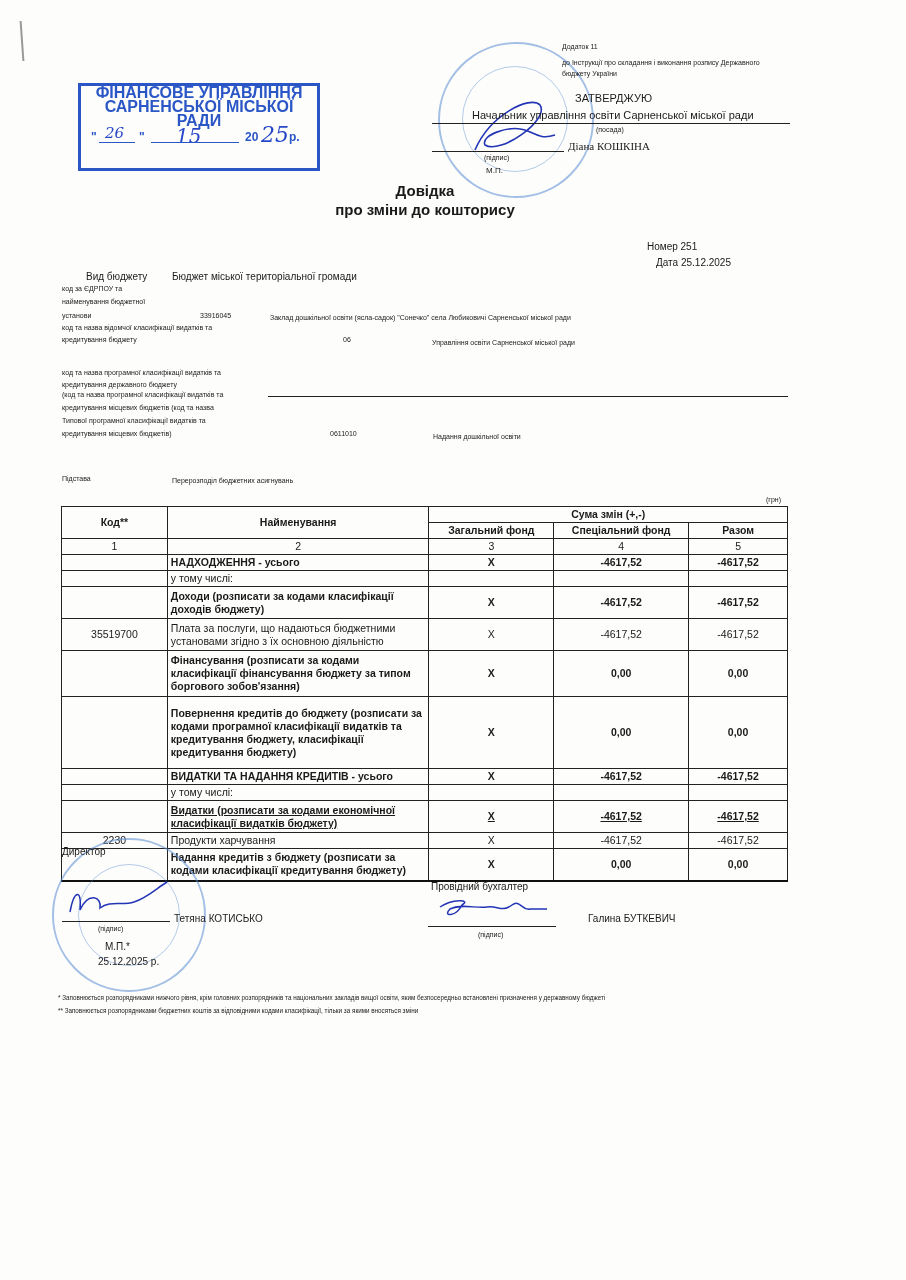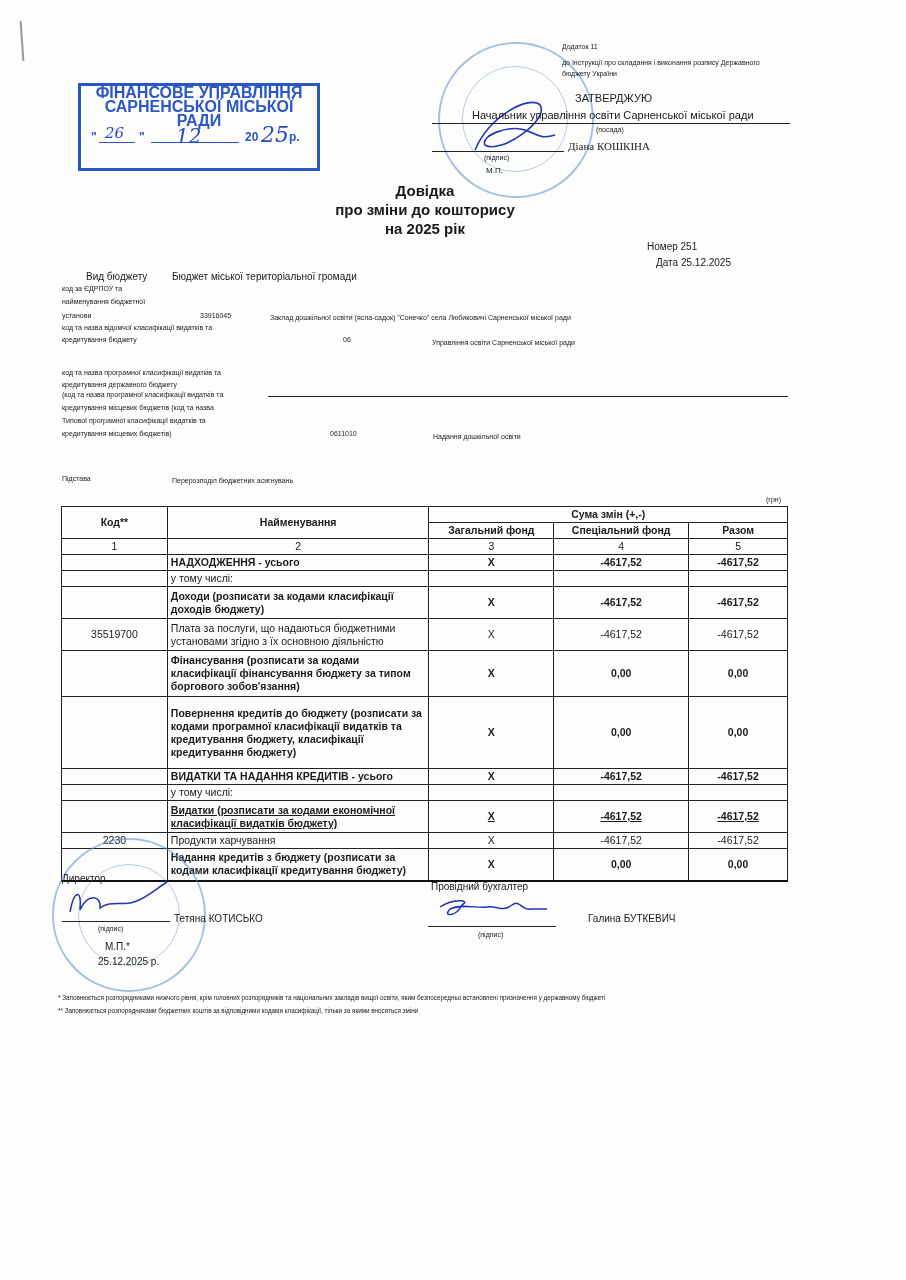--- a/index.html
+++ b/index.html
@@ -49,21 +49,21 @@
 <div class="abs" style="left:21px;top:21px;width:2px;height:40px;background:#999;transform:rotate(-4deg);"></div>
 
 <div class="stamp-box">
   <div class="l">ФІНАНСОВЕ УПРАВЛІННЯ</div>
   <div class="l">САРНЕНСЬКОЇ МІСЬКОЇ РАДИ</div>
   <div class="date">
     <span class="abs" style="left:10px;top:0;">"</span>
     <span class="abs hand" style="left:24px;top:-6px;font-size:15px;">26</span>
     <span class="abs" style="left:18px;top:12px;width:36px;border-top:1px solid #2a56c6;"></span>
     <span class="abs" style="left:58px;top:0;">"</span>
-    <span class="abs hand" style="left:95px;top:-6px;font-size:20px;">12</span>
+    <span class="abs hand" style="left:95px;top:-6px;font-size:20px;">15</span>
     <span class="abs" style="left:70px;top:12px;width:88px;border-top:1px solid #2a56c6;"></span>
     <span class="abs" style="left:164px;top:0;">20</span>
     <span class="abs hand" style="left:180px;top:-8px;font-size:22px;">25</span>
     <span class="abs" style="left:208px;top:0;">р.</span>
   </div>
 </div>
 
 <div class="round-stamp" style="left:438px;top:42px;width:152px;height:152px;">
   <div class="inner" style="left:22px;top:22px;width:104px;height:104px;"></div>
 </div>
@@ -79,21 +79,20 @@
 <div class="line" style="left:432px;top:123px;width:358px;"></div>
 <div class="abs tiny" style="left:596px;top:126px;">(посада)</div>
 <div class="abs norm" style="left:568px;top:140px;font-family:Liberation Serif, serif;">Діана КОШКІНА</div>
 <div class="line" style="left:432px;top:151px;width:132px;"></div>
 <div class="abs tiny" style="left:484px;top:154px;">(підпис)</div>
 <div class="abs small" style="left:486px;top:166px;">М.П.</div>
 
 <div class="abs title" style="top:181px;">
   <div>Довідка</div>
   <div>про зміни до кошторису</div>
-  <div>на 2025 рік</div>
 </div>
 
 <div class="abs med" style="left:647px;top:241px;">Номер 251</div>
 <div class="abs med" style="left:656px;top:257px;">Дата 25.12.2025</div>
 
 <div class="abs med" style="left:62px;top:271px;padding-left:24px;">Вид бюджету</div>
 <div class="abs med" style="left:172px;top:271px;">Бюджет міської територіальної громади</div>
 <div class="abs tiny" style="left:62px;top:285px;">код за ЄДРПОУ та</div>
 <div class="abs tiny" style="left:62px;top:298px;">найменування бюджетної</div>
 <div class="abs tiny" style="left:62px;top:312px;">установи</div>
@@ -223,21 +222,21 @@
         <td class="c b">0,00</td>
         <td class="c b">0,00</td>
       </tr>
     </tbody>
 </table>
 
 <div class="round-stamp" style="left:52px;top:838px;width:150px;height:150px;">
   <div class="inner" style="left:24px;top:24px;width:100px;height:100px;"></div>
 </div>
 
-<div class="abs med" style="left:62px;top:873px;">Директор</div>
+<div class="abs med" style="left:62px;top:846px;">Директор</div>
 <svg class="abs" style="left:62px;top:880px;" width="110" height="42">
   <path d="M8,32 C12,10 20,8 18,30 C26,12 40,16 38,28 C48,20 60,26 72,22 C85,18 95,8 105,2" fill="none" stroke="#2335b5" stroke-width="1.5"></path>
 </svg>
 <div class="line" style="left:62px;top:921px;width:108px;"></div>
 <div class="abs med" style="left:174px;top:913px;">Тетяна КОТИСЬКО</div>
 <div class="abs tiny" style="left:98px;top:925px;">(підпис)</div>
 <div class="abs med" style="left:60px;top:941px;margin-left:45px;">М.П.*</div>
 <div class="abs med" style="left:98px;top:956px;">25.12.2025 р.</div>
 
 <div class="abs med" style="left:431px;top:881px;">Провідний бухгалтер</div>

